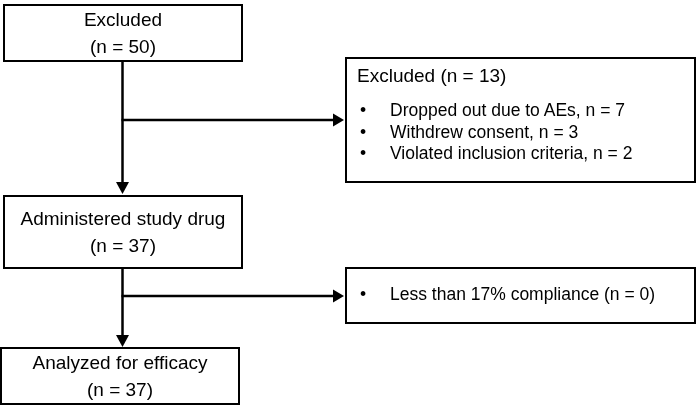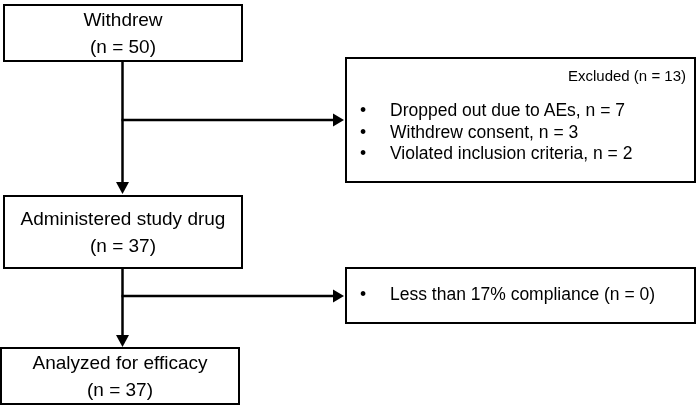--- a/index.html
+++ b/index.html
@@ -35,21 +35,21 @@
     text-align: center;
     font-size: 19px;
     line-height: 27px;
   }
   .box-enrolled     { left: 3px;   top: 4px;   width: 240px; height: 58px; }
   .box-administered { left: 3px;   top: 195px; width: 240px; height: 74px; text-align: right; }
   .box-analyzed     { left: 0;   top: 347px; width: 240px; height: 58px; }
   .box-excluded-1   { left: 345px; top: 57px;  width: 351px; height: 126px; }
   .box-excluded-2   { left: 345px; top: 267px; width: 351px; height: 57px; }
   .side-box { padding: 4px 8px 0 10px; }
-  .side-title { font-size: 15px; line-height: 26px; text-align: right; }
+  .side-title { font-size: 19px; line-height: 26px; }
   .bullets { margin-top: 11px; }
   .bullet {
     position: relative;
     padding-left: 33px;
     font-size: 17.5px;
     line-height: 21.5px;
   }
   .bullet::before {
     content: "\2022";
     position: absolute;
@@ -71,21 +71,21 @@
     <polygon points="333,113.5 333,126.5 344,120"></polygon>
 
     <line x1="122.5" y1="252" x2="122.5" y2="336"></line>
     <polygon points="116,335 129,335 122.5,347"></polygon>
 
     <line x1="121.5" y1="296" x2="334" y2="296"></line>
     <polygon points="333,289.5 333,302.5 344,296"></polygon>
   </svg>
 
   <div class="box center-box box-enrolled">
-    <div>Withdrew</div>
+    <div>Excluded</div>
     <div>(n = 50)</div>
   </div>
 
   <div class="box side-box box-excluded-1">
     <div class="side-title">Excluded (n = 13)</div>
     <div class="bullets">
       <div class="bullet">Dropped out due to AEs, n = 7</div>
       <div class="bullet">Withdrew consent, n = 3</div>
       <div class="bullet">Violated inclusion criteria, n = 2</div>
     </div>

